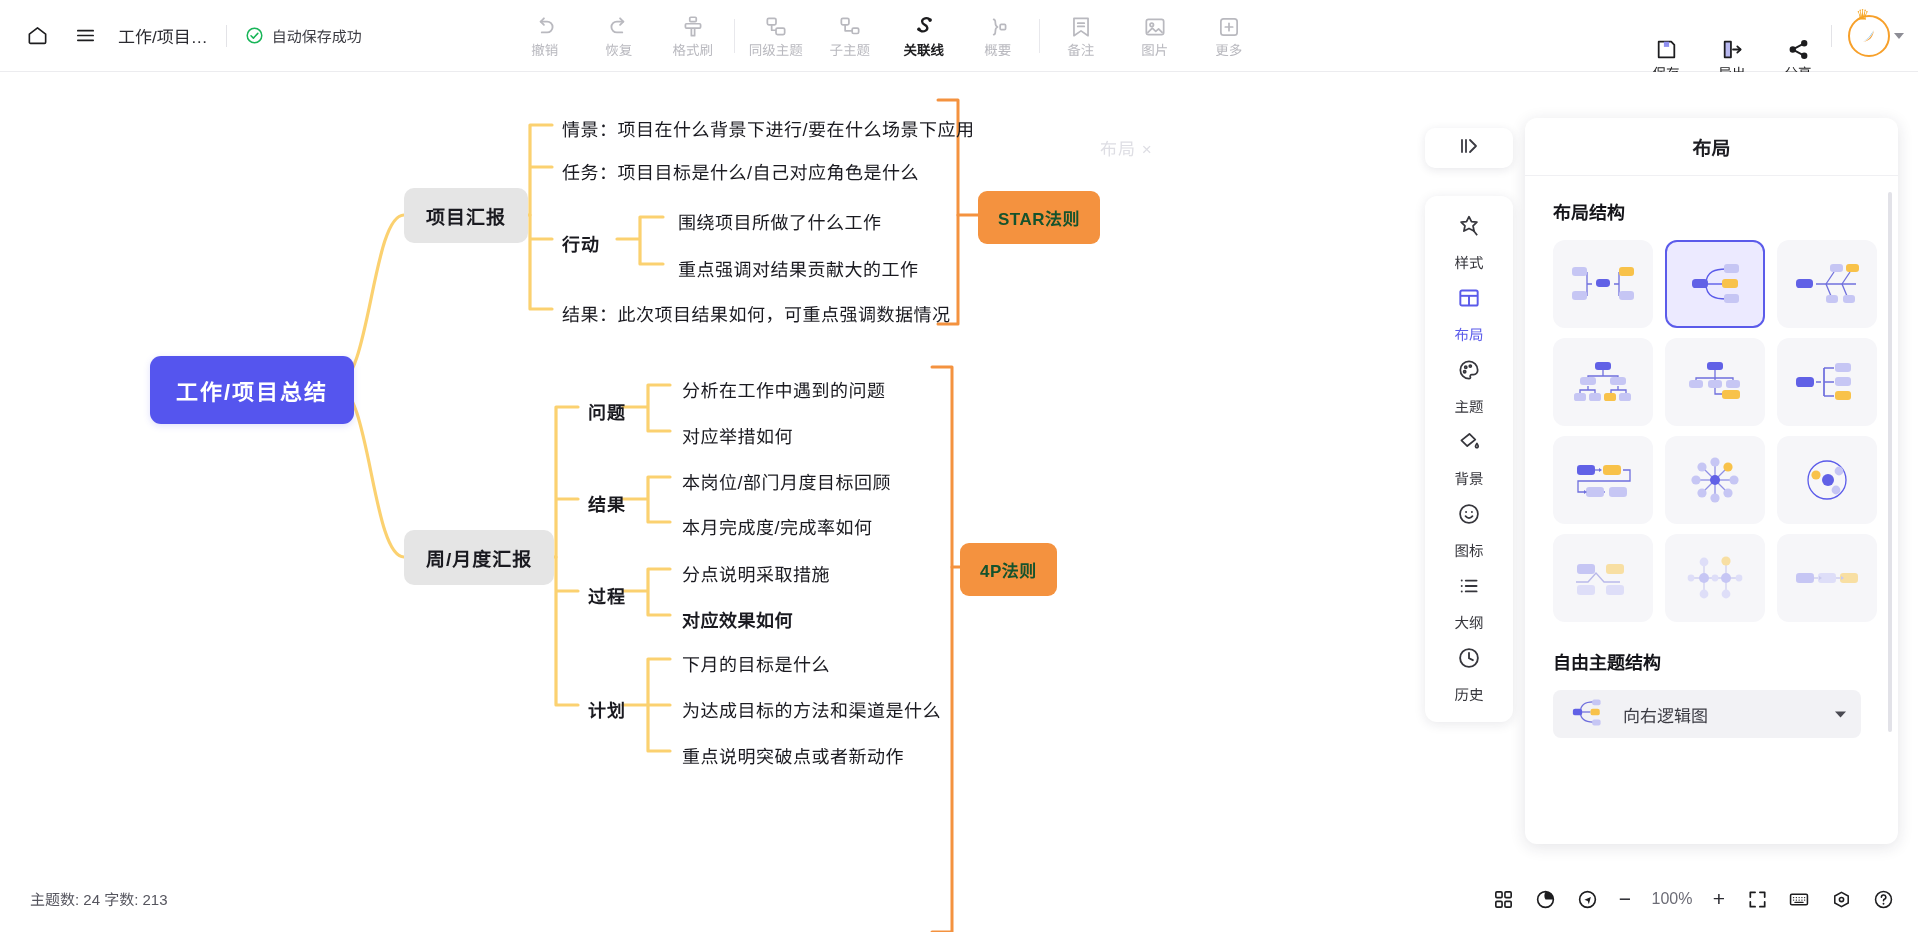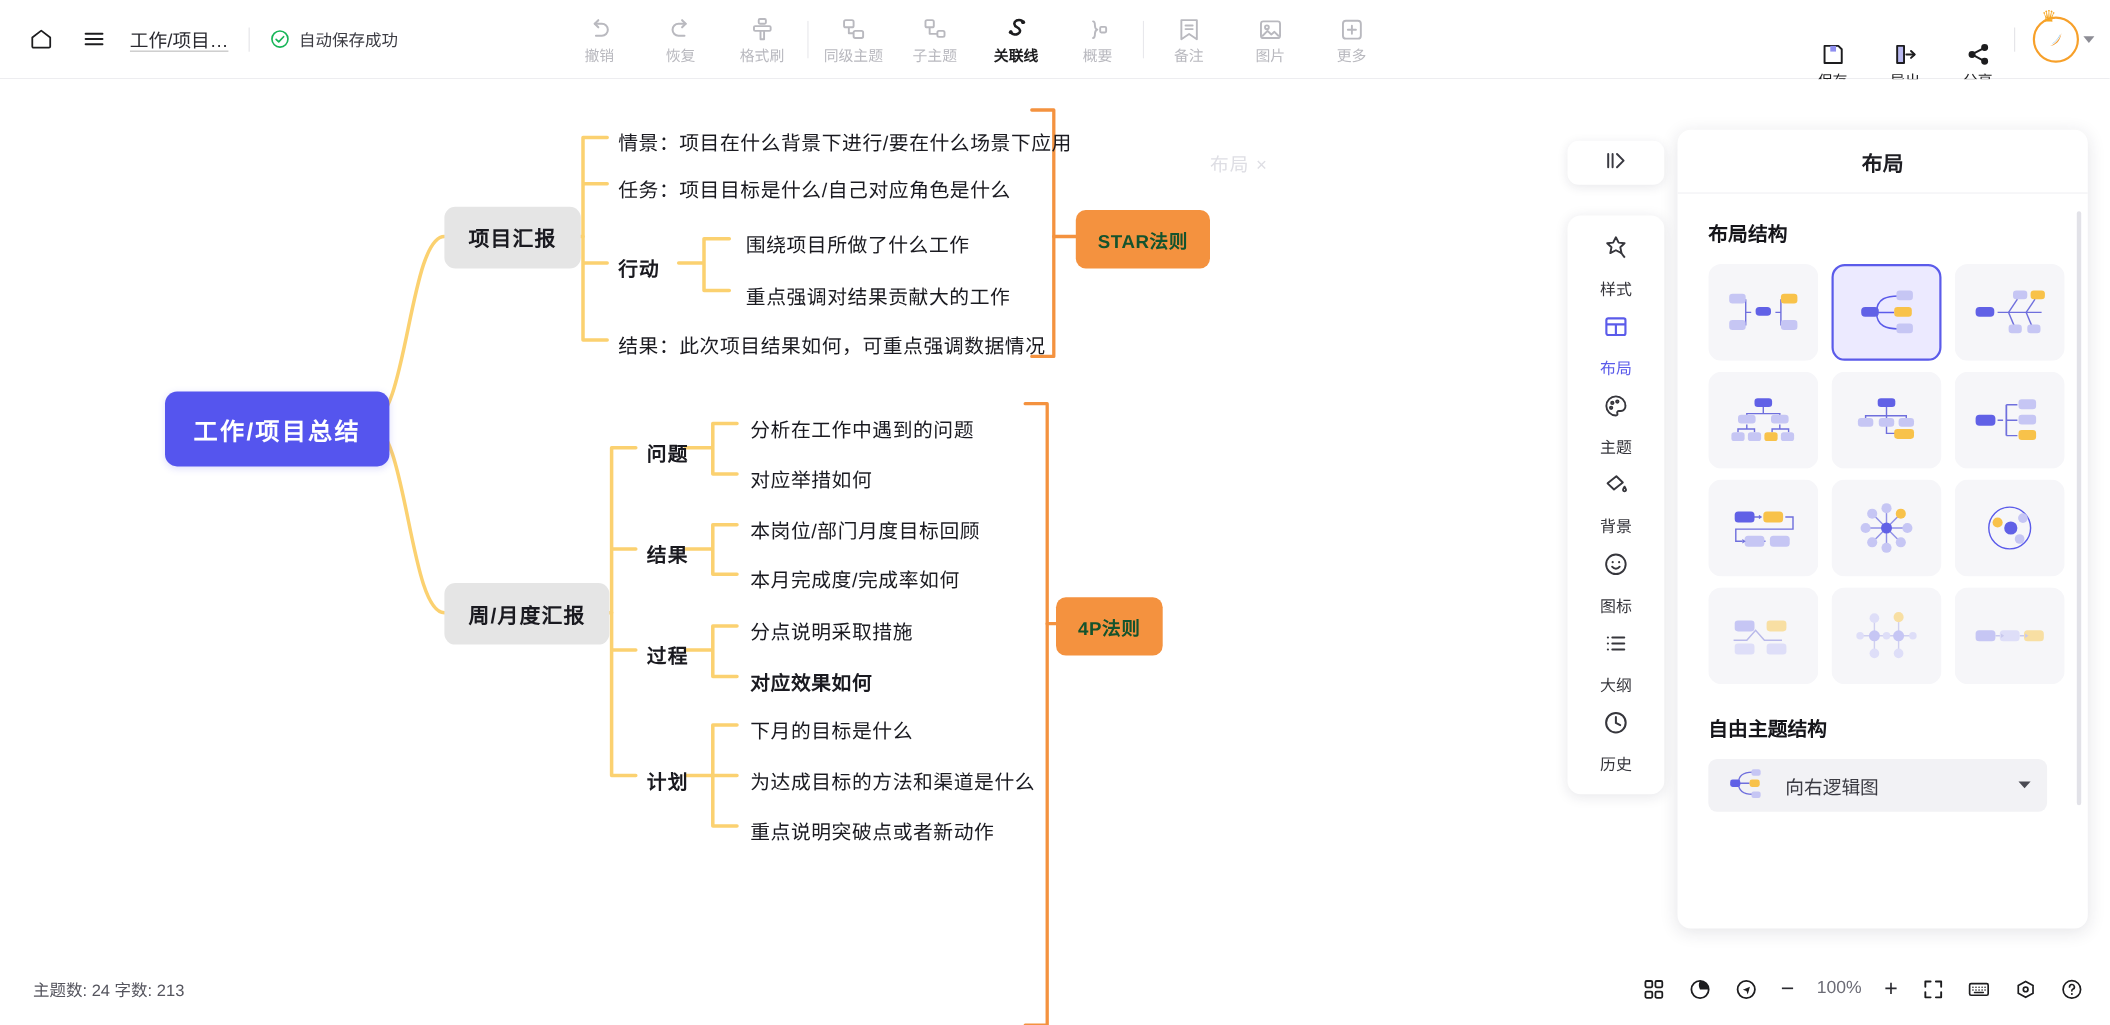--- a/index.html
+++ b/index.html
@@ -21,21 +21,21 @@
     border-bottom: 1px solid #ececef;
     display: flex; align-items: center;
   }
   .tb-left { display: flex; align-items: center; height: 72px; padding-left: 22px; gap: 18px; }
   .icon-btn {
     display: flex; align-items: center; justify-content: center;
     width: 30px; height: 30px; cursor: pointer; color: #1d1d1f;
   }
   .doc-title {
     font-size: 17px; color: #2a2a30;
-    text-decoration: underline; text-underline-offset: 3px;
+    text-underline-offset: 3px;
     text-decoration-color: #bbb; cursor: pointer;
     max-width: 120px; white-space: nowrap; overflow: hidden;
   }
   .vdiv { width: 1px; height: 22px; background: #e3e3e7; }
   .save-status { display: flex; align-items: center; gap: 8px; font-size: 15px; color: #3c3c43; }
   .check-circ { width: 19px; height: 19px; flex: 0 0 19px; }
 
   
   .tb-tools { display: flex; align-items: flex-start; height: 72px; margin-left: 146px; }
   .tool {

